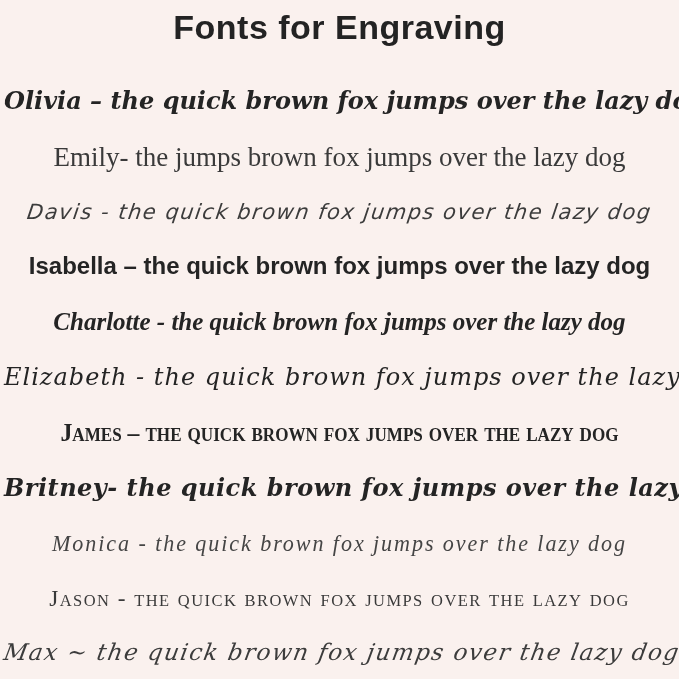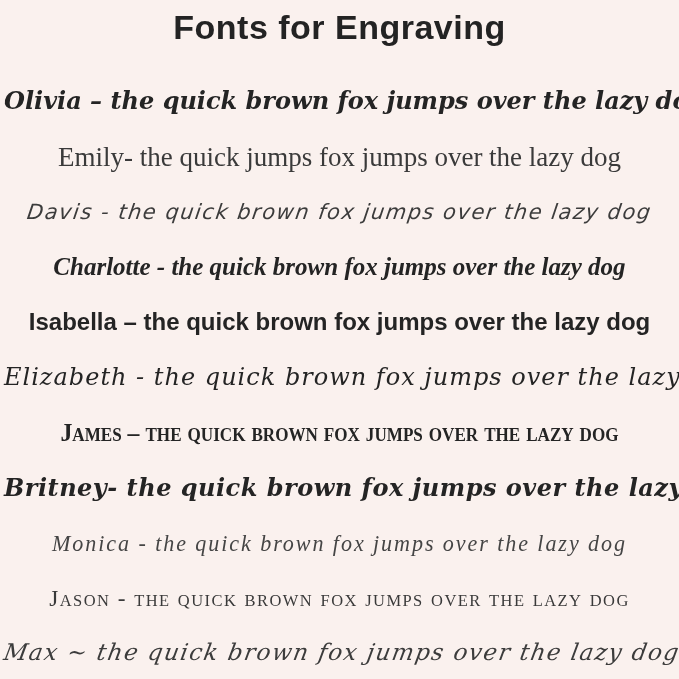--- a/index.html
+++ b/index.html
@@ -122,23 +122,23 @@
     color: #3c3c3c;
   }
 </style>
 </head>
 <body style="background: rgb(250, 241, 238);">
 
 <div class="sheet">
   <h1 class="title">Fonts for Engraving</h1>
 
   <div class="row f-olivia">Olivia – the quick brown fox jumps over the lazy dog</div>
-  <div class="row f-emily">Emily- the quick jumps fox jumps over the lazy dog</div>
+  <div class="row f-emily">Emily- the jumps brown fox jumps over the lazy dog</div>
   <div class="row f-davis">Davis - the quick brown fox jumps over the lazy dog</div>
+  <div class="row f-isabella">Isabella – the quick brown fox jumps over the lazy dog</div>
   <div class="row f-charlotte">Charlotte - the quick brown fox jumps over the lazy dog</div>
-  <div class="row f-isabella">Isabella – the quick brown fox jumps over the lazy dog</div>
   <div class="row f-elizabeth">Elizabeth - the quick brown fox jumps over the lazy dog</div>
   <div class="row f-james">James – the quick brown fox jumps over the lazy dog</div>
   <div class="row f-britney">Britney- the quick brown fox jumps over the lazy dog</div>
   <div class="row f-monica">Monica - the quick brown fox jumps over the lazy dog</div>
   <div class="row f-jason">Jason - the quick brown fox jumps over the lazy dog</div>
   <div class="row f-max">Max ~ the quick brown fox jumps over the lazy dog</div>
 </div>
 
 </body></html>

